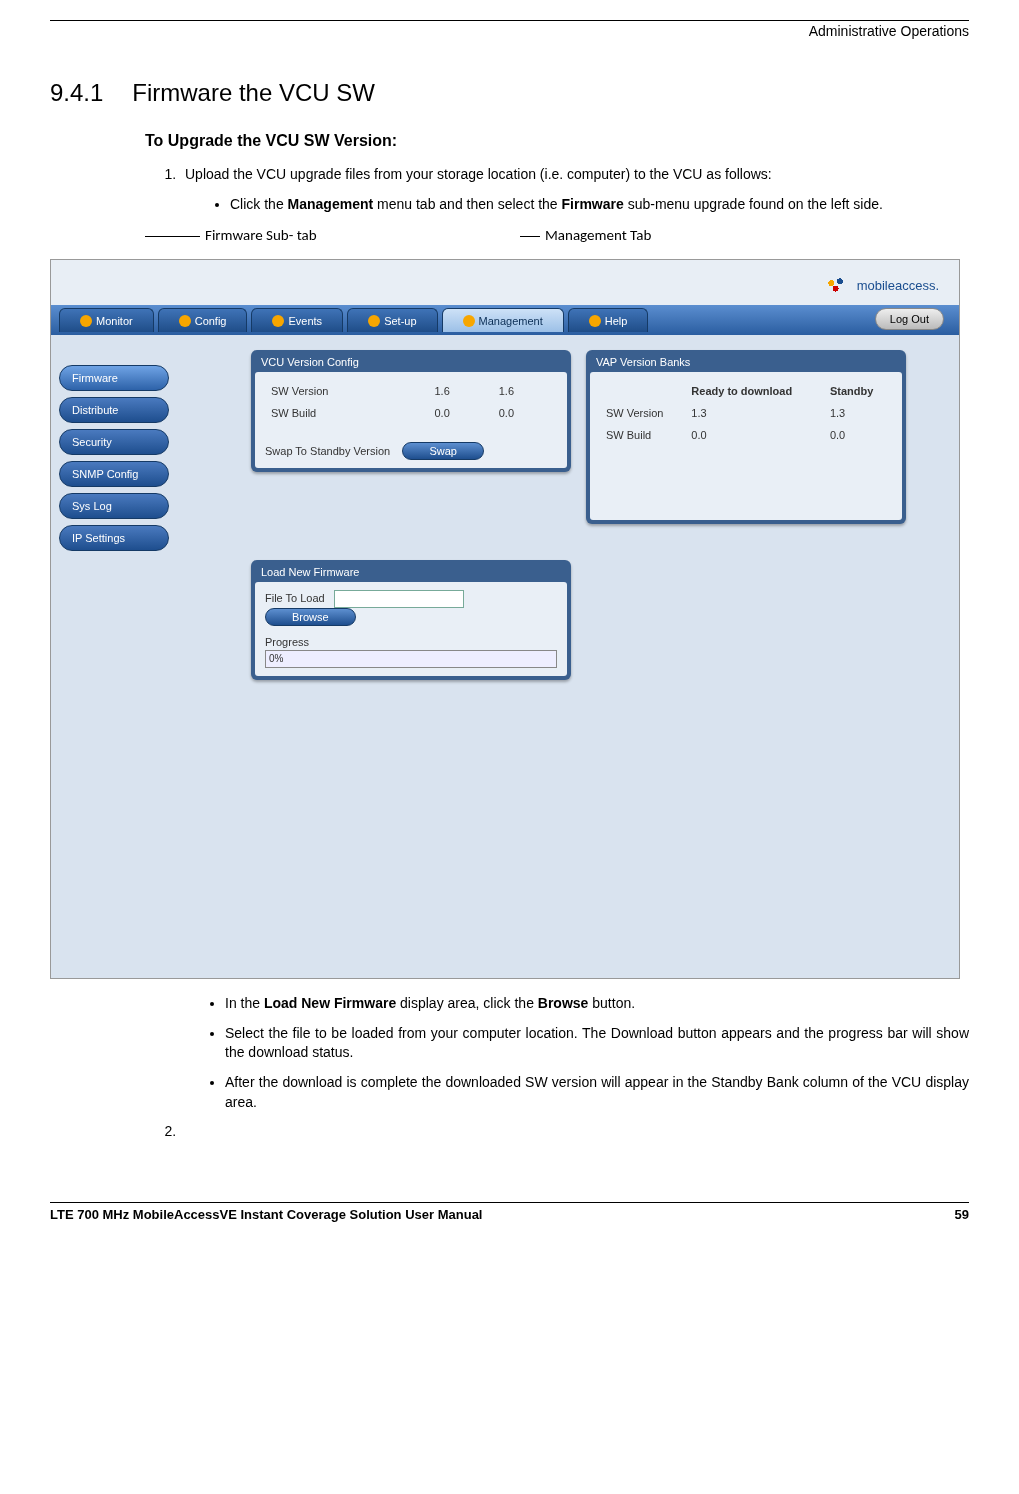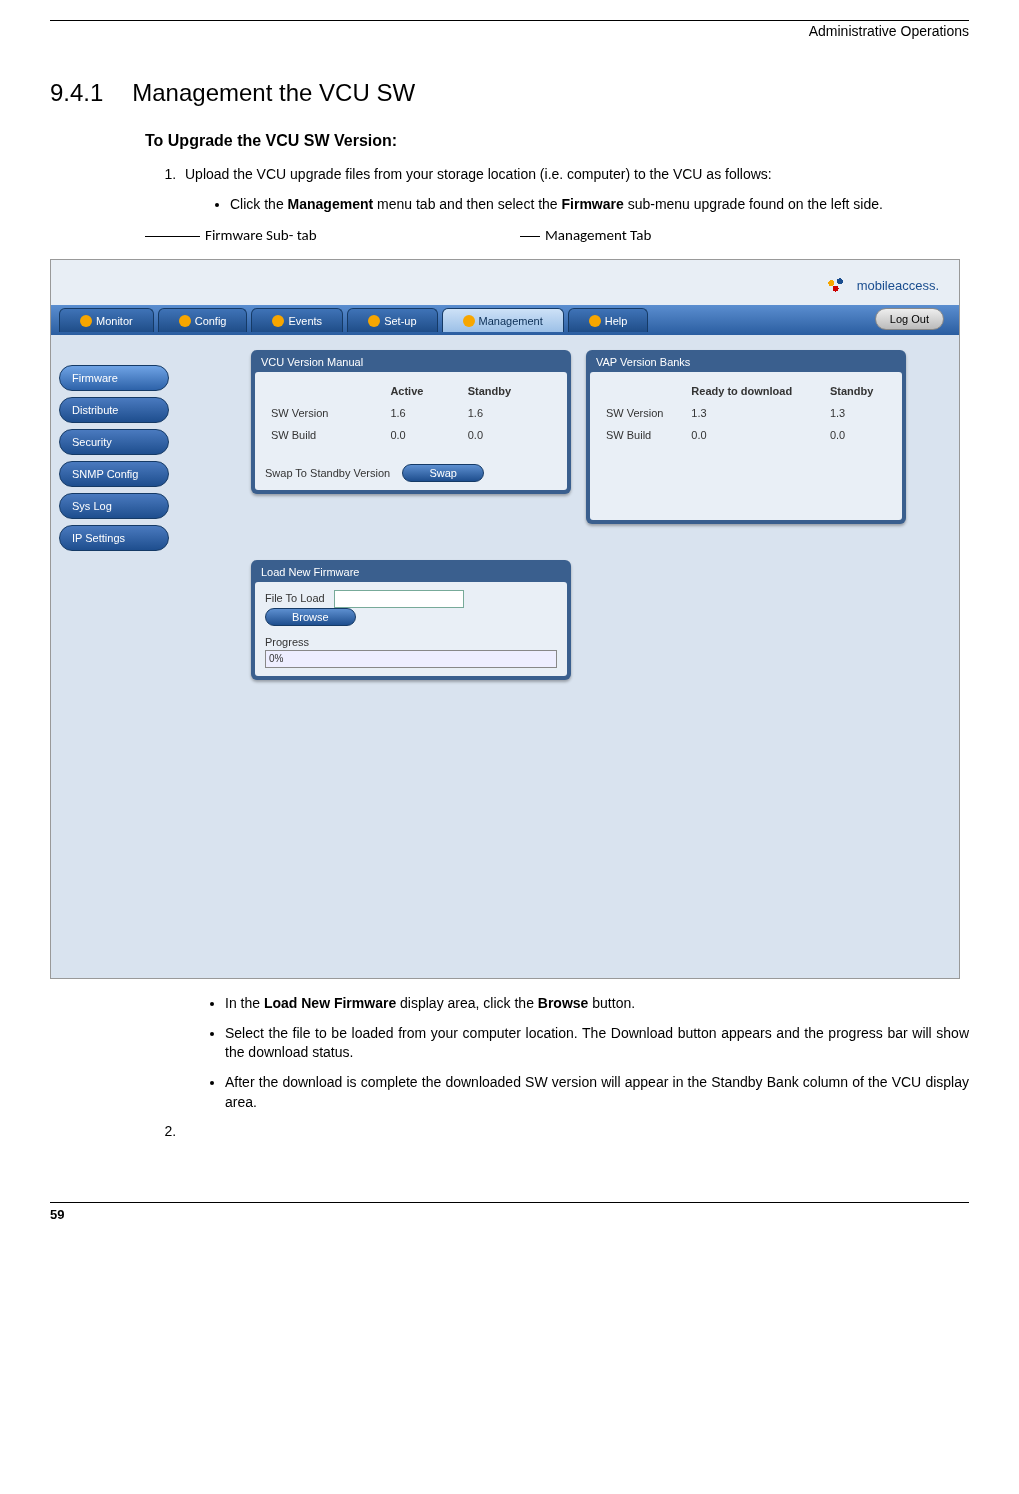--- a/index.html
+++ b/index.html
@@ -94,21 +94,21 @@
   .icon { display: inline-block; width: 12px; height: 12px; margin-right: 4px; border-radius: 50%; }
 </style>
 </head>
 <body>
 
 <div class="top-rule"></div>
 <div class="header-right">Administrative Operations</div>
 
 <div class="heading-row">
   <span class="section-number">9.4.1</span>
-  <span class="section-title">Management the VCU SW</span>
+  <span class="section-title">Firmware the VCU SW</span>
 </div>
 
 <div class="subhead">To Upgrade the VCU SW Version:</div>
 
 <ol class="main-list">
   <li>
     <span>Upload the VCU upgrade files from your storage location (i.e. computer) to the VCU as follows:</span>
     <ul class="sub-list">
       <li>
         <span>Click the </span><span class="bold">Management</span><span> menu tab and then select the </span><span class="bold">Firmware</span><span> sub-menu upgrade found on the left side.</span>
@@ -157,29 +157,24 @@
     <div class="sidebar">
       <div class="side-btn sel">Firmware</div>
       <div class="side-btn">Distribute</div>
       <div class="side-btn">Security</div>
       <div class="side-btn">SNMP Config</div>
       <div class="side-btn">Sys Log</div>
       <div class="side-btn">IP Settings</div>
     </div>
 
     <div class="panel vcu-panel">
-      <div class="panel-title">VCU Version Manual</div>
+      <div class="panel-title">VCU Version Config</div>
       <div class="panel-body">
         <table class="tbl">
           <tbody>
-              <tr>
-                <th></th>
-                <th>Active</th>
-                <th>Standby</th>
-              </tr>
           <tr>
                 <td>SW Version</td>
                 <td>1.6</td>
                 <td>1.6</td>
               </tr>
           <tr>
                 <td>SW Build</td>
                 <td>0.0</td>
                 <td>0.0</td>
               </tr>
@@ -243,14 +238,15 @@
   <li>After the download is complete the downloaded SW version will appear in the Standby Bank column of the VCU display area.</li>
 </ul>
 
 <ol class="main-list" start="2">
   <li>
   </li>
 </ol>
 
 <div class="footer-rule"></div>
 <div class="footer">
+  <span>LTE 700 MHz MobileAccessVE Instant Coverage Solution User Manual</span>
   <span>59</span>
 </div>
 
 </body></html>

